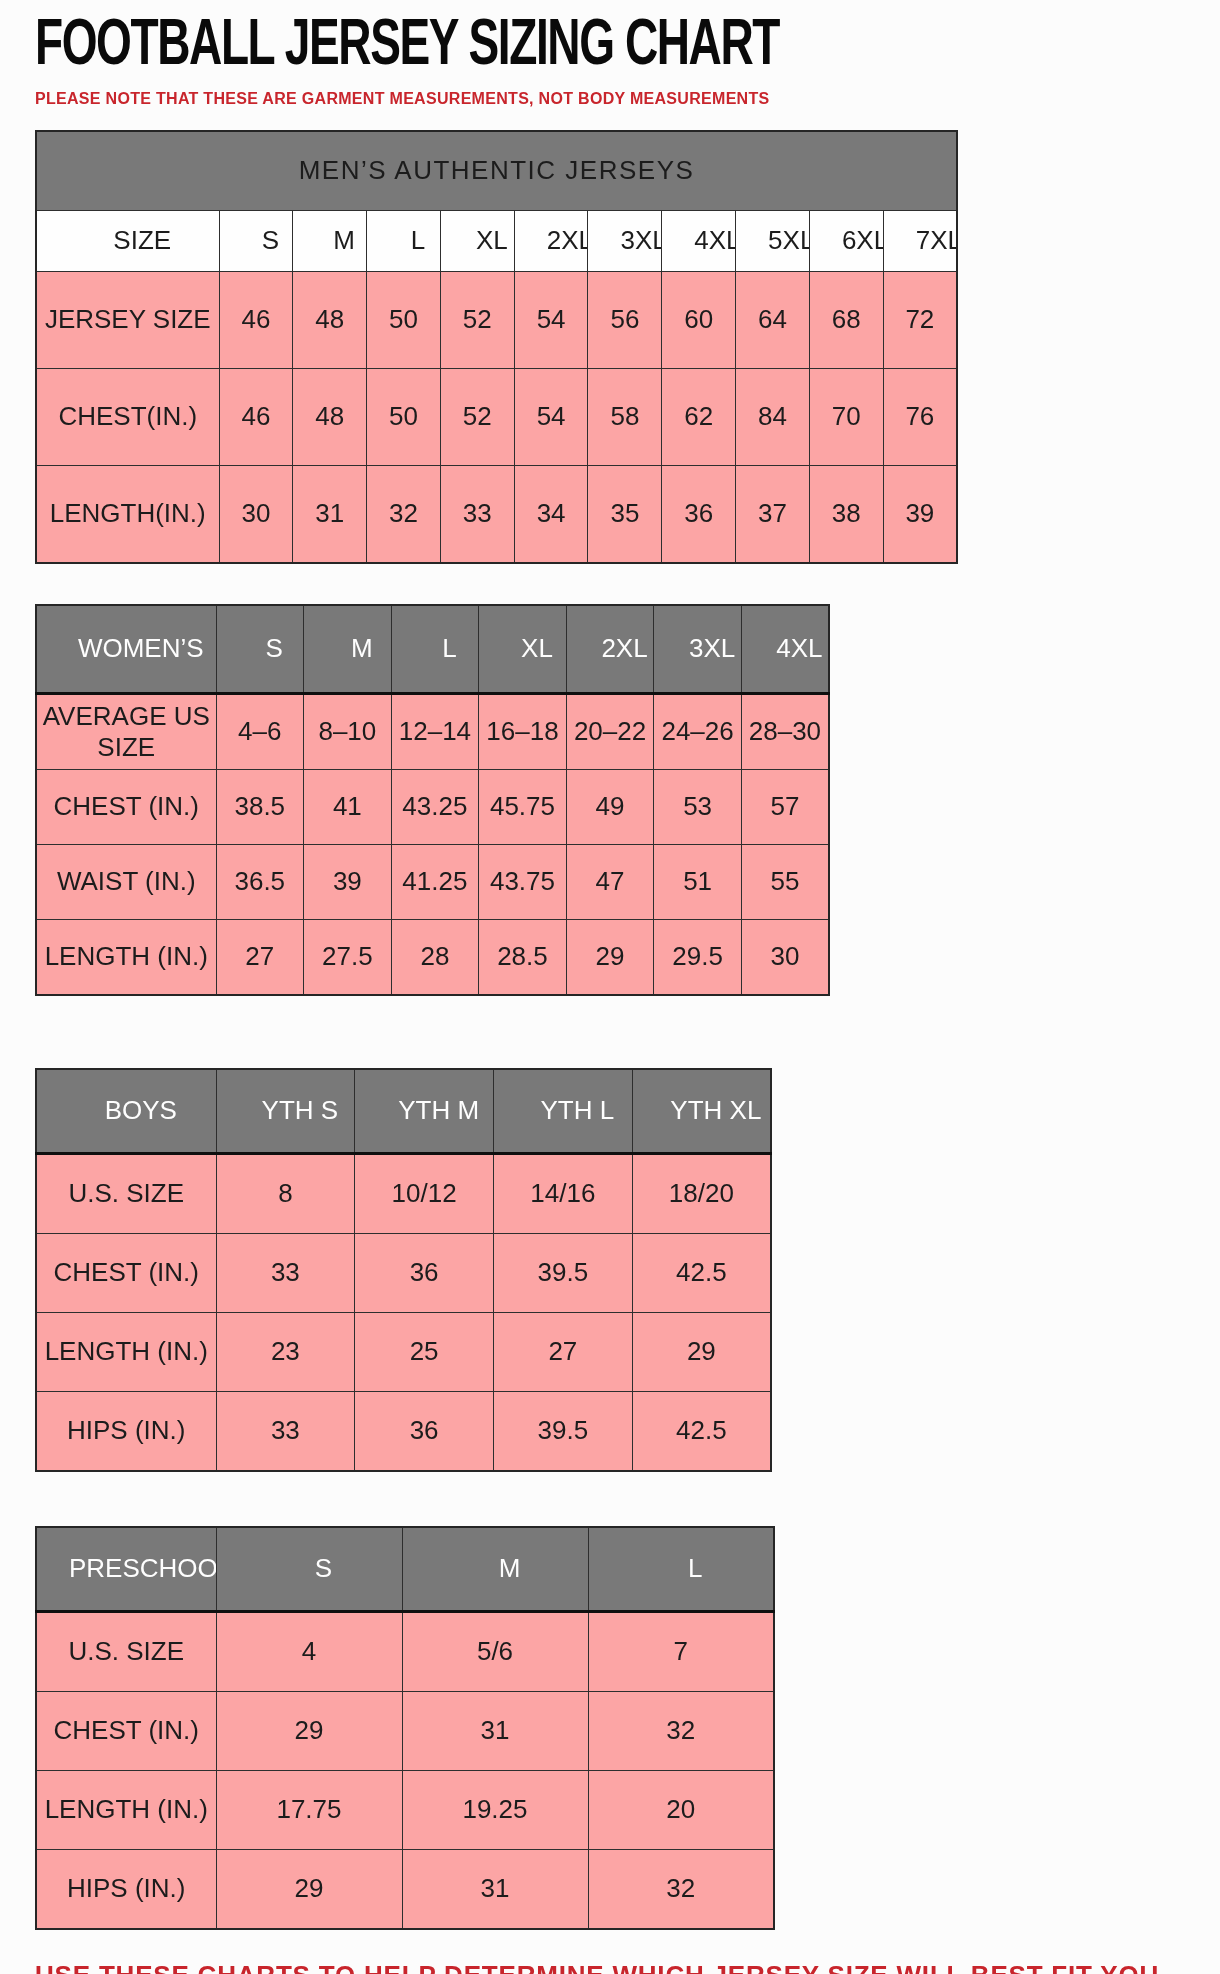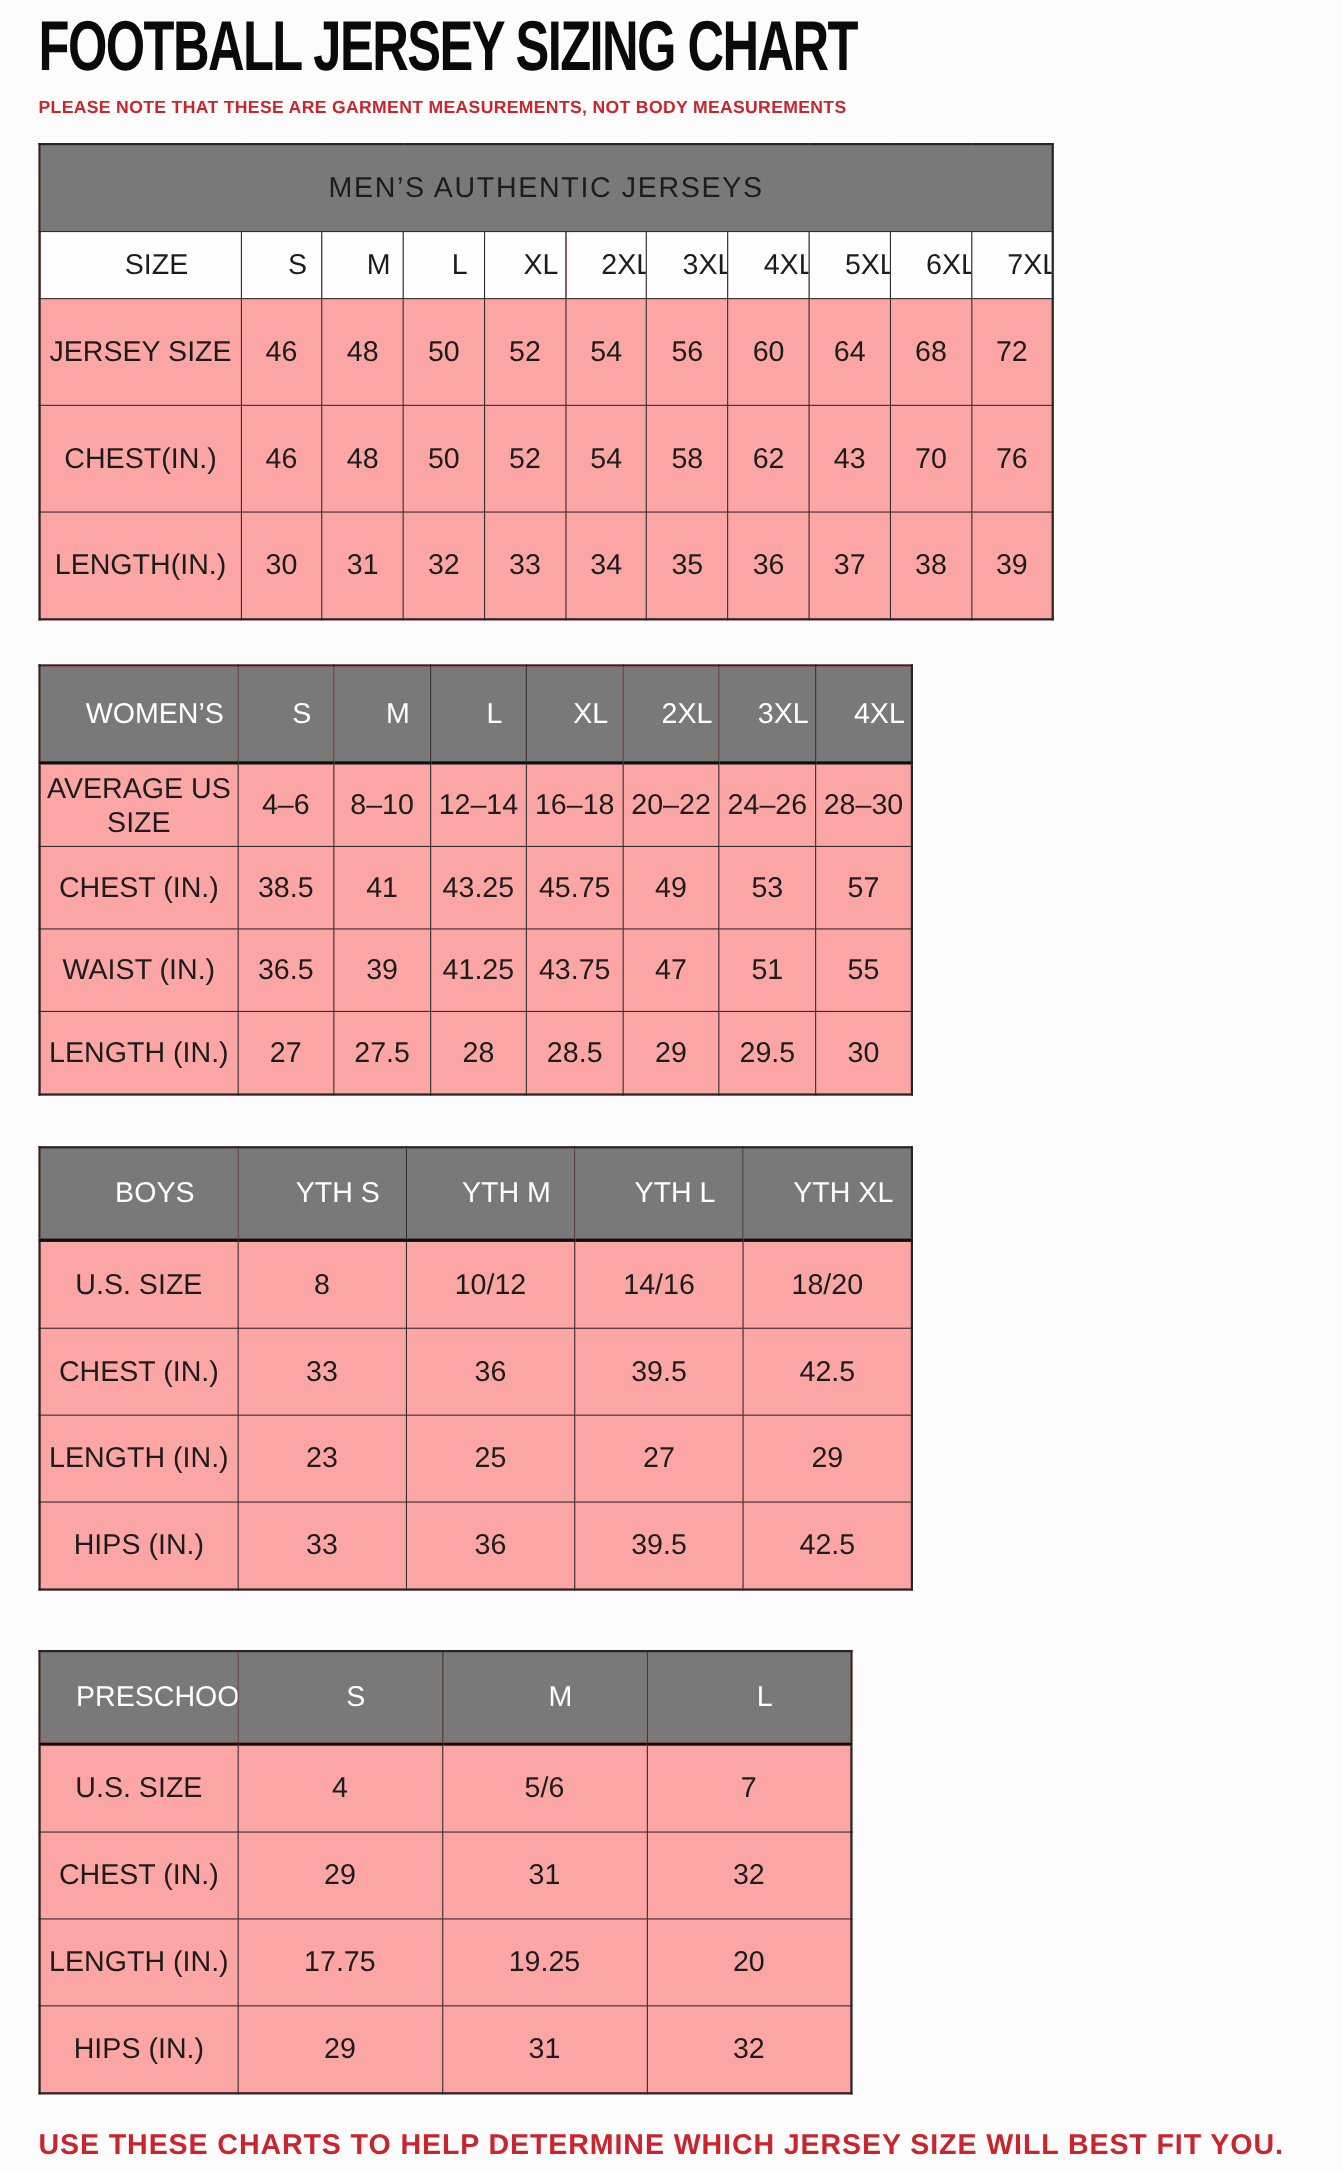--- a/index.html
+++ b/index.html
@@ -33,21 +33,21 @@
     border:1px solid var(--line);
     text-align:center; vertical-align:middle;
     font-weight:400; font-size:26px; color:#1c1c1c;
     padding:2px 3px; overflow:hidden;
   }
   .size-table col.label-col { width:180px; }
 
   .mens { width:923px; margin-top:20px; }
   .mens col.label-col { width:183px; }
   .womens { width:795px; margin-top:40px; }
-  .boys { width:795px; margin-top:46px; }
+  .boys { width:737px; margin-top:72px; }
   .preschool { width:740px; margin-top:54px; }
 
   .banner-cell {
     background:var(--gray); color:#fff;
     font-size:30px; letter-spacing:1.5px;
     height:74px; border-bottom:3px solid #0f0f0f;
   }
   .header-row th {
     background:var(--gray); color:#fefefe;
     border-bottom:3px solid #0f0f0f;
@@ -126,21 +126,21 @@
         </tr>
         <tr>
           <td class="row-label">CHEST(IN.)</td>
           <td class="data-cell">46</td>
           <td class="data-cell">48</td>
           <td class="data-cell">50</td>
           <td class="data-cell">52</td>
           <td class="data-cell">54</td>
           <td class="data-cell">58</td>
           <td class="data-cell">62</td>
-          <td class="data-cell">43</td>
+          <td class="data-cell">84</td>
           <td class="data-cell">70</td>
           <td class="data-cell">76</td>
         </tr>
         <tr>
           <td class="row-label">LENGTH(IN.)</td>
           <td class="data-cell">30</td>
           <td class="data-cell">31</td>
           <td class="data-cell">32</td>
           <td class="data-cell">33</td>
           <td class="data-cell">34</td>

